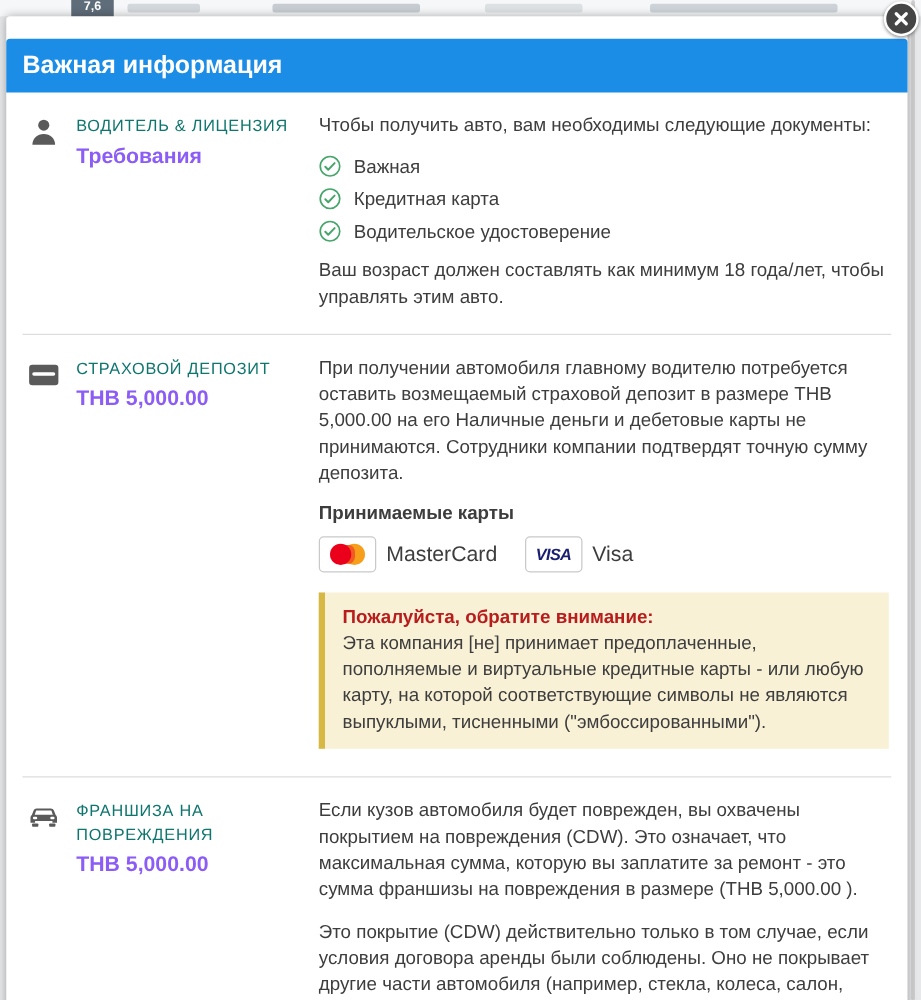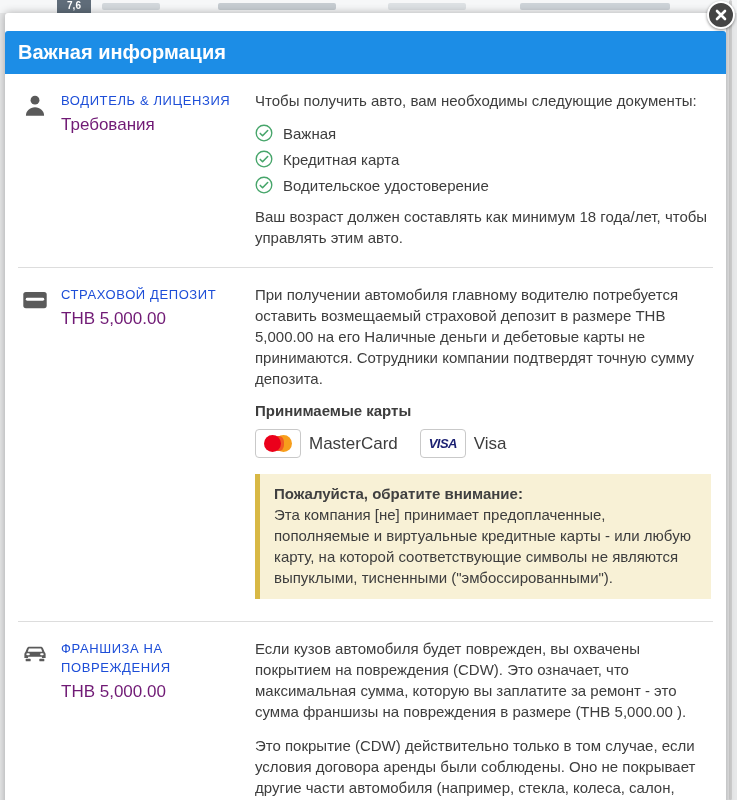--- a/index.html
+++ b/index.html
@@ -44,22 +44,22 @@
   }
   .close-btn svg { display:block; }
 
   
   .section { display:flex; padding:15px 0 6px 0; }
   .divider { border-top:1px solid #ddd; margin:0 13px; }
   .left-col { width:238px; flex:none; padding:3px 0 0 17px; display:flex; }
   .icon-wrap { width:30px; flex:none; margin-right:9px; padding-top:1px; }
   .icon-wrap svg { display:block; }
   .left-text { flex:1; padding-right:10px; }
-  .sec-label { font-size:13px; color:#1d4ed8; letter-spacing:.6px; line-height:1.45; }
-  .sec-sub { font-size:17px; font-weight:normal; color:#701a75; margin-top:3px; line-height:1.3; }
+  .sec-label { font-size:13px; color:#0f766e; letter-spacing:.6px; line-height:1.45; }
+  .sec-sub { font-size:17px; font-weight:bold; color:#8b5cf6; margin-top:3px; line-height:1.3; }
   .right-col { flex:1; padding:1px 15px 0 12px; }
   .right-col p { font-size:15px; line-height:1.4; margin:0 0 13px 0; color:#3d3d3d; }
 
   
   .checklist { list-style:none; margin:2px 0 12px 0; }
   .check-item { display:flex; align-items:center; margin:8px 0; font-size:15px; color:#3d3d3d; }
   .check-badge { width:18px; height:18px; flex:none; margin-right:10px; }
 
   
   .cards-label { font-weight:bold; font-size:15px; margin:2px 0 10px 0; }
@@ -74,21 +74,21 @@
   .mc-red { left:0; background:#eb001b; }
   .mc-orange { right:0; background:#f79e1b; }
   .mc-lens { left:8px; width:12px !important; background:#f15a22; border-radius:40% !important; height:15px !important; top:1px !important; }
   .visa-logo { font-style:italic; font-weight:bold; font-size:13px; color:#1a1f71; letter-spacing:-.5px; }
 
   
   .warning {
     background:#f8f1d6; border-left:5px solid #d8b845;
     padding:9px 14px 11px 14px; margin:0 0 16px 0;
   }
-  .warning-title { color:#404040; font-weight:bold; font-size:15px; line-height:1.4; }
+  .warning-title { color:#b91c1c; font-weight:bold; font-size:15px; line-height:1.4; }
   .warning-body { font-size:15px; line-height:1.4; color:#3d3d3d; }
 </style>
 </head>
 <body>
 
 <div class="bg-topstrip">
   <div class="bg-badge">7,6</div>
   <div class="bg-blur b1"></div>
   <div class="bg-blur b2"></div>
   <div class="bg-blur b3"></div>

